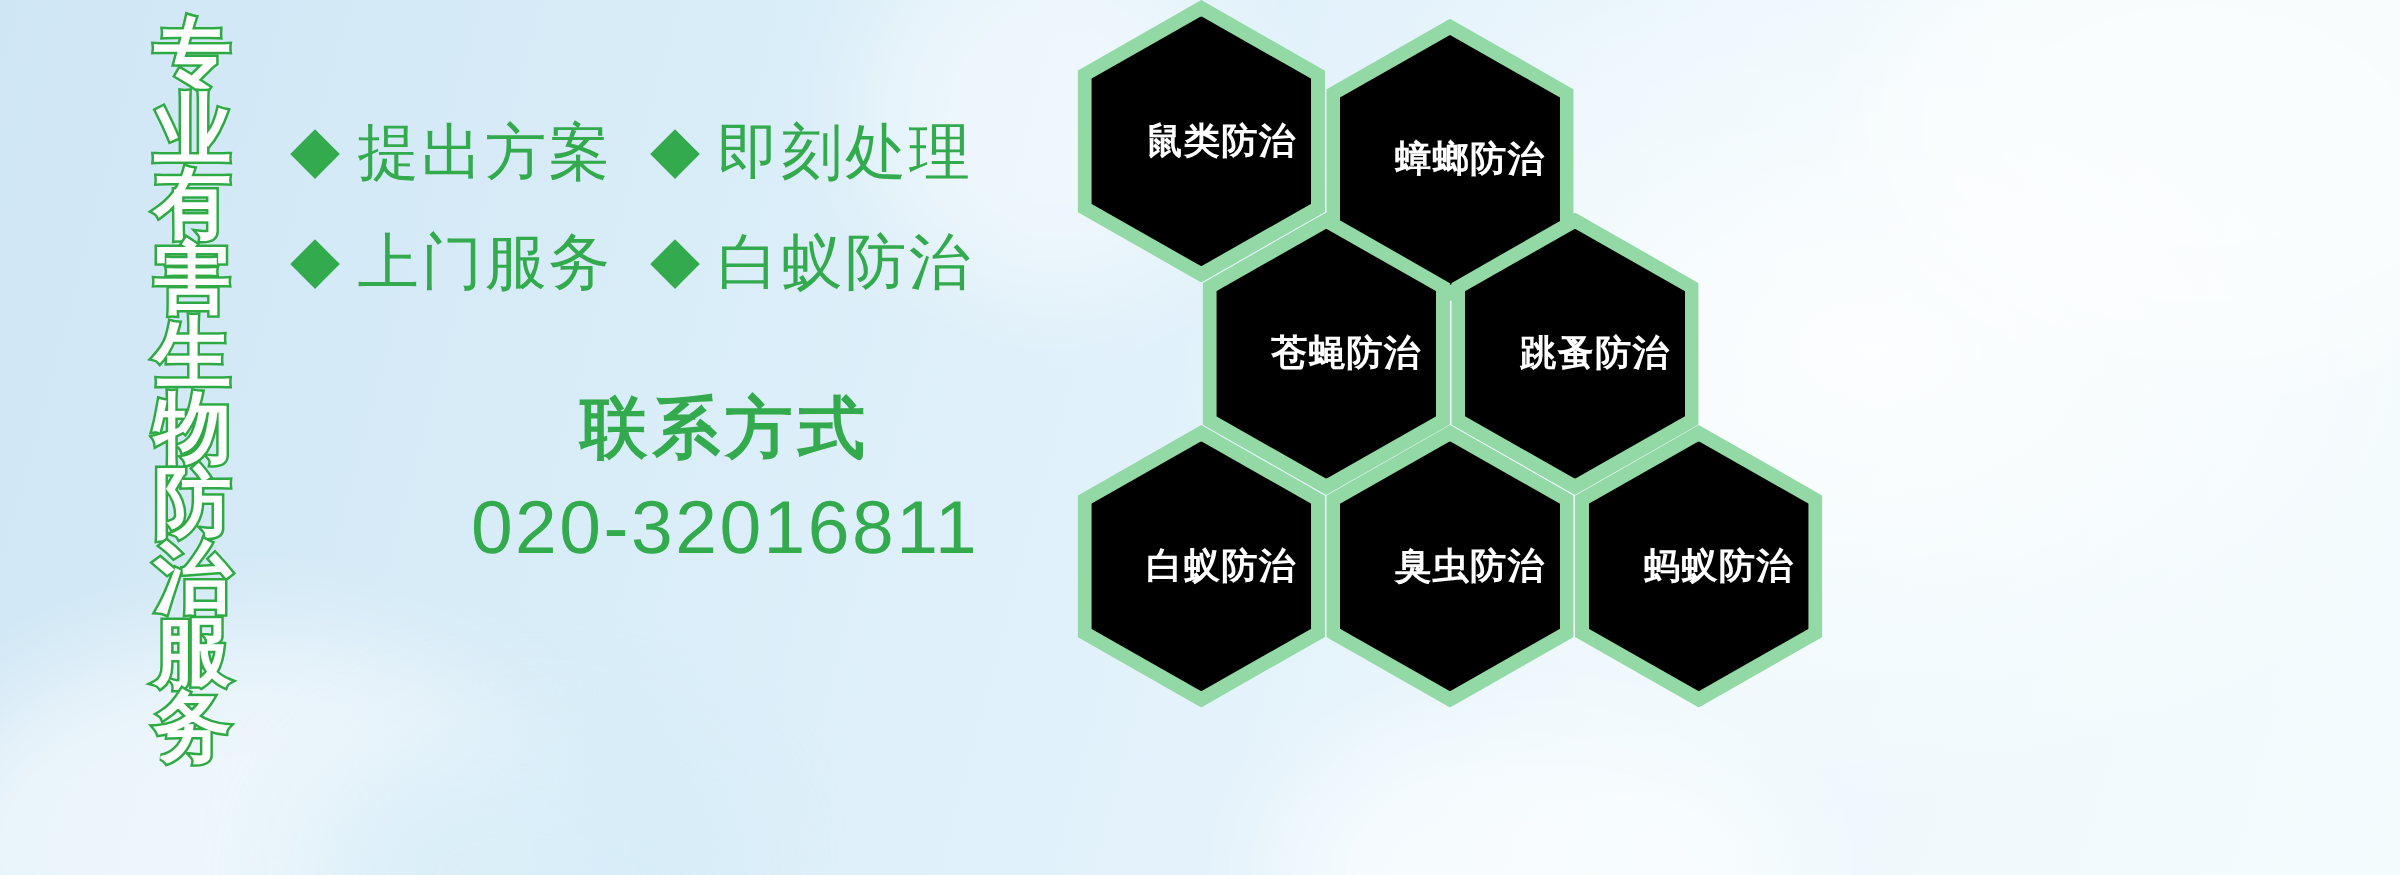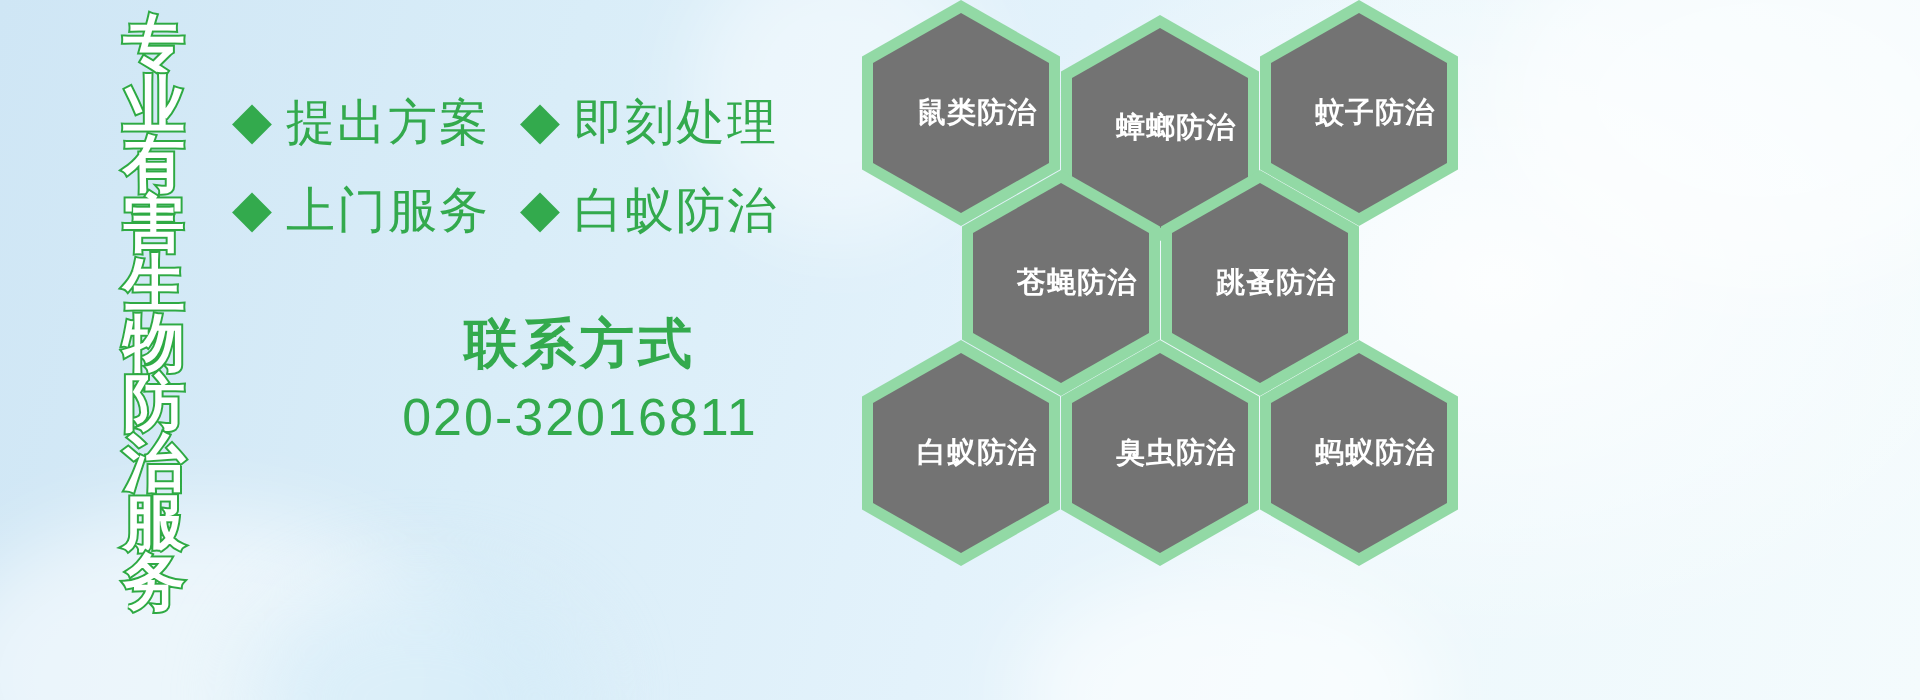--- a/index.html
+++ b/index.html
@@ -65,40 +65,40 @@
   
   #contact{
     position:absolute;left:300px;top:312px;width:560px;
     text-align:center;z-index:5;color:#33aa4d;
   }
   #contact-title{
     font-size:54px;font-weight:bold;line-height:1.15;letter-spacing:4px;
     color:#33aa4d;margin-bottom:10px;
   }
   .contact-phone{
-    font-size:52px;line-height:1.28;letter-spacing:2px;color:#33aa4d;
+    font-size:60px;line-height:1.28;letter-spacing:2px;color:#33aa4d;
     font-weight:normal;
   }
 
   
   #hex-grid{
     position:absolute;left:862px;top:-6px;width:600px;height:566px;z-index:4;
   }
   .hex{
     position:absolute;width:198px;height:226px;
     display:flex;align-items:center;justify-content:center;
     -webkit-clip-path:polygon(50% 0%,100% 25%,100% 75%,50% 100%,0% 75%,0% 25%);
     clip-path:polygon(50% 0%,100% 25%,100% 75%,50% 100%,0% 75%,0% 25%);
     background:#92d9a5;
   }
   .hex-inner{
     position:absolute;left:11px;top:13px;right:11px;bottom:13px;
     -webkit-clip-path:polygon(50% 0%,100% 25%,100% 75%,50% 100%,0% 75%,0% 25%);
     clip-path:polygon(50% 0%,100% 25%,100% 75%,50% 100%,0% 75%,0% 25%);
-    background:#737373;
+    background:#000000;
     display:flex;align-items:center;justify-content:center;padding-left:32px;
   }
   .hex-label{
     position:relative;z-index:2;
     color:#ffffff;font-size:29px;font-weight:bold;letter-spacing:1px;
     white-space:nowrap;text-align:center;
   }
   
   .hex-0{left:0px;  top:6px;}
   .hex-1{left:199px;top:21px;}
@@ -165,25 +165,20 @@
     <div class="hex hex-0">
       <div class="hex-inner">
         <span class="hex-label">鼠类防治</span>
       </div>
     </div>
     <div class="hex hex-1">
       <div class="hex-inner">
         <span class="hex-label">蟑螂防治</span>
       </div>
     </div>
-    <div class="hex hex-2">
-      <div class="hex-inner">
-        <span class="hex-label">蚊子防治</span>
-      </div>
-    </div>
     <div class="hex hex-3">
       <div class="hex-inner">
         <span class="hex-label">苍蝇防治</span>
       </div>
     </div>
     <div class="hex hex-4">
       <div class="hex-inner">
         <span class="hex-label">跳蚤防治</span>
       </div>
     </div>

